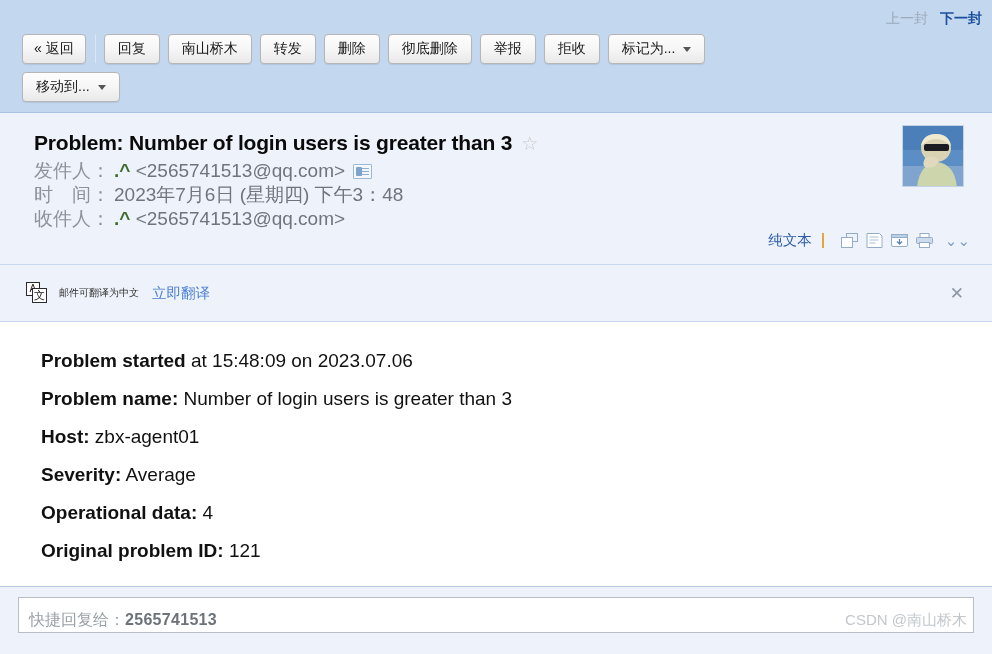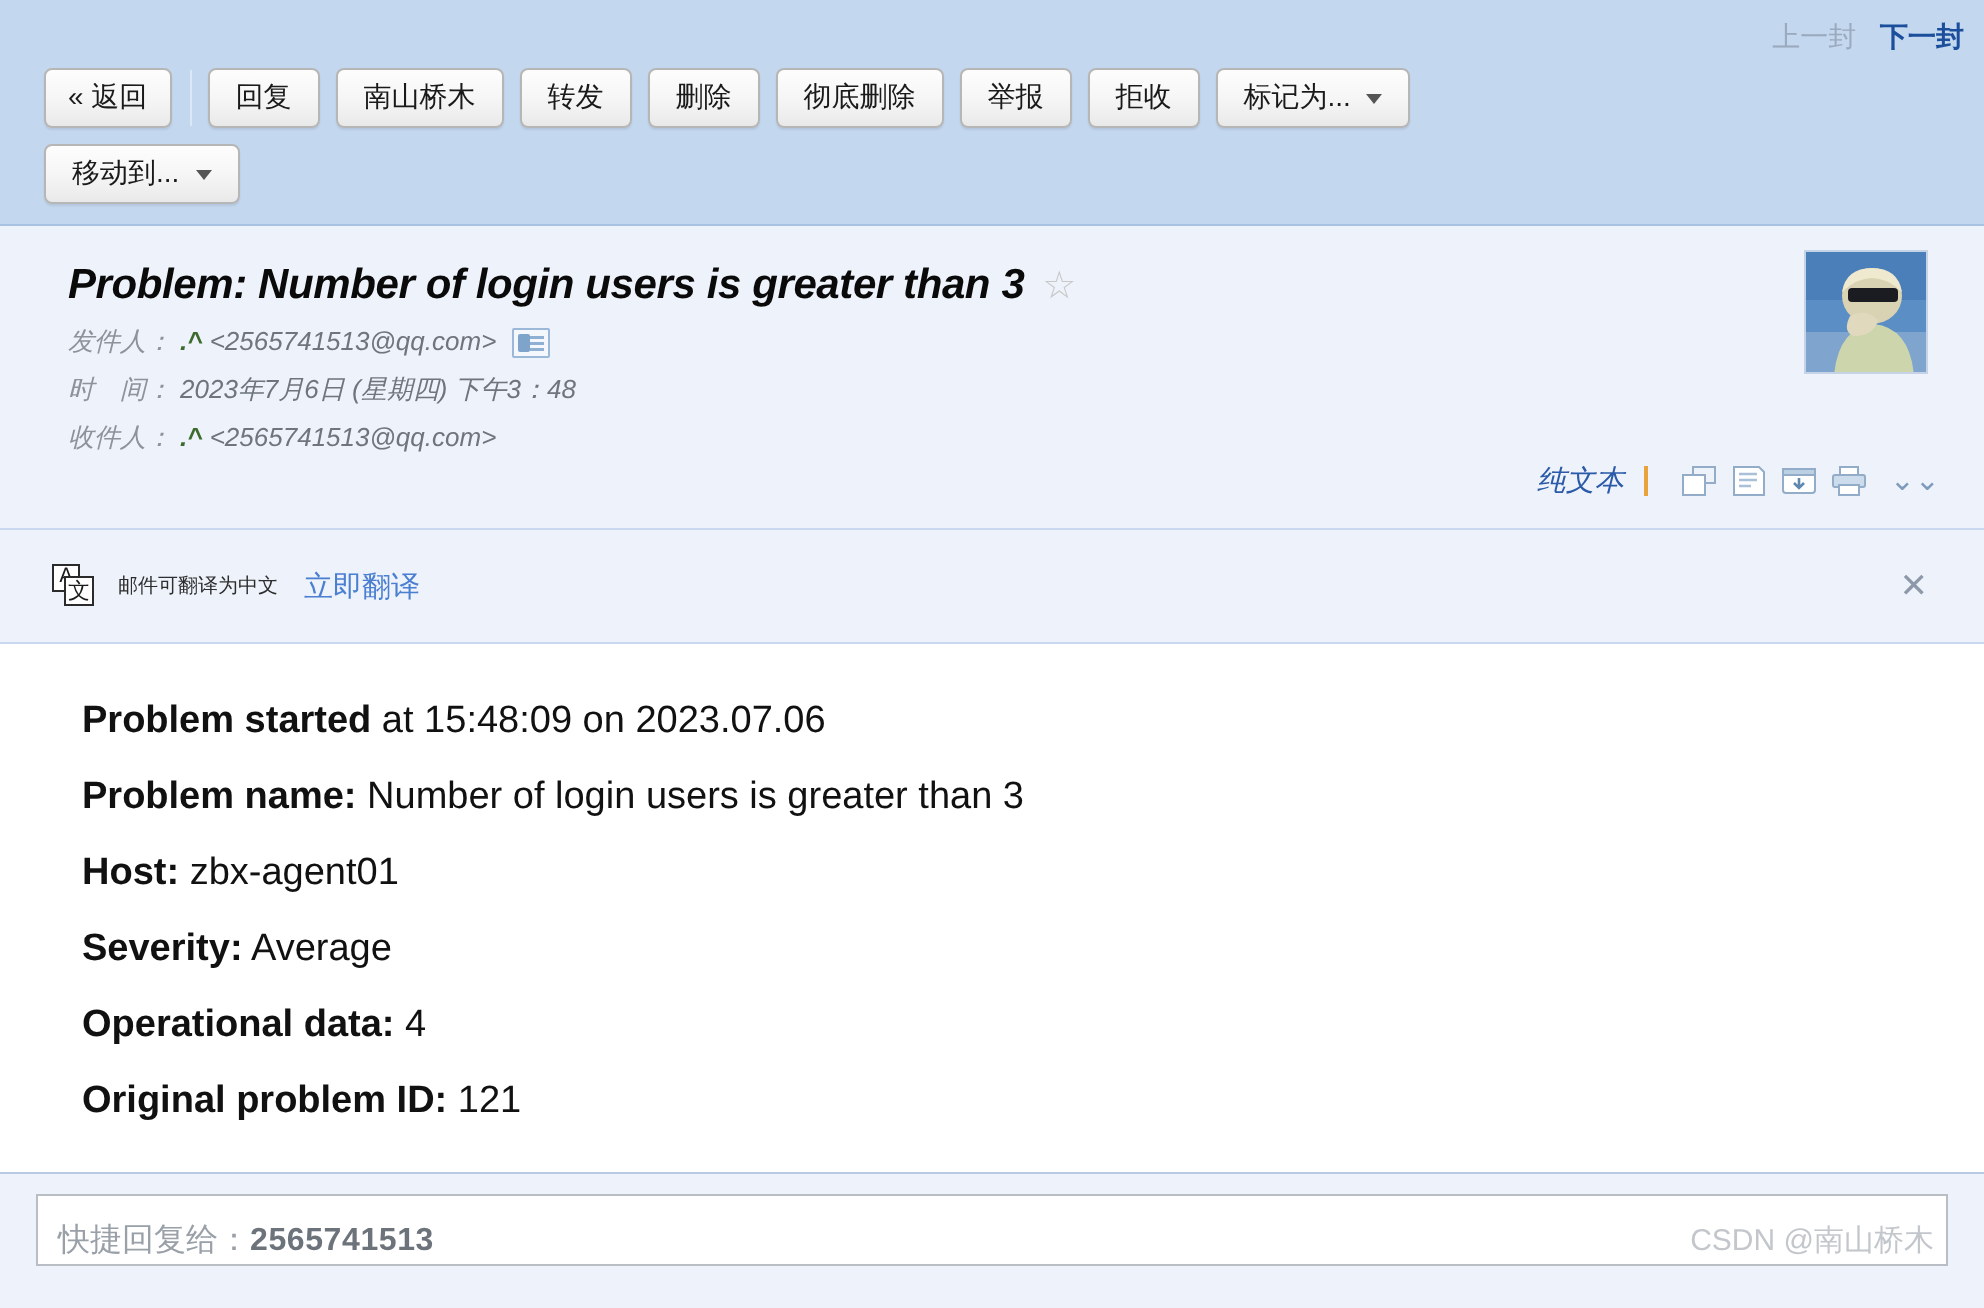--- a/index.html
+++ b/index.html
@@ -88,41 +88,40 @@
     border-right: 1px solid #dce7f5;
   }
 
   
   .mail-head {
     position: relative;
     background: #eef2fa;
     padding: 18px 24px 14px 8px;
     height: 152px;
     border-bottom: 1px solid #c9d8ee;
-    font-style: italic;
   }
   .subject-line {
     margin: 0 0 6px 26px;
     font-size: 21px;
     font-weight: bold;
     color: #0a0a0a;
     letter-spacing: -0.2px;
     display: flex;
     align-items: center;
   }
   .star-icon {
     margin-left: 9px;
     font-size: 19px;
     color: #c8c8c8;
     line-height: 1;
     cursor: pointer;
   }
   .meta-row {
     margin: 0 0 4px 26px;
-    font-size: 13px;
+    font-size: 19px;
     color: #8a8f96;
     display: flex;
     align-items: center;
     line-height: 20px;
     text-align: center;
   }
   .meta-label { color: #8d939a; }
   .meta-val { color: #6f757c; margin-left: 4px; }
   .meta-val .addr-name { color: #3c6b2e; font-weight: bold; }
   .card-icon {

